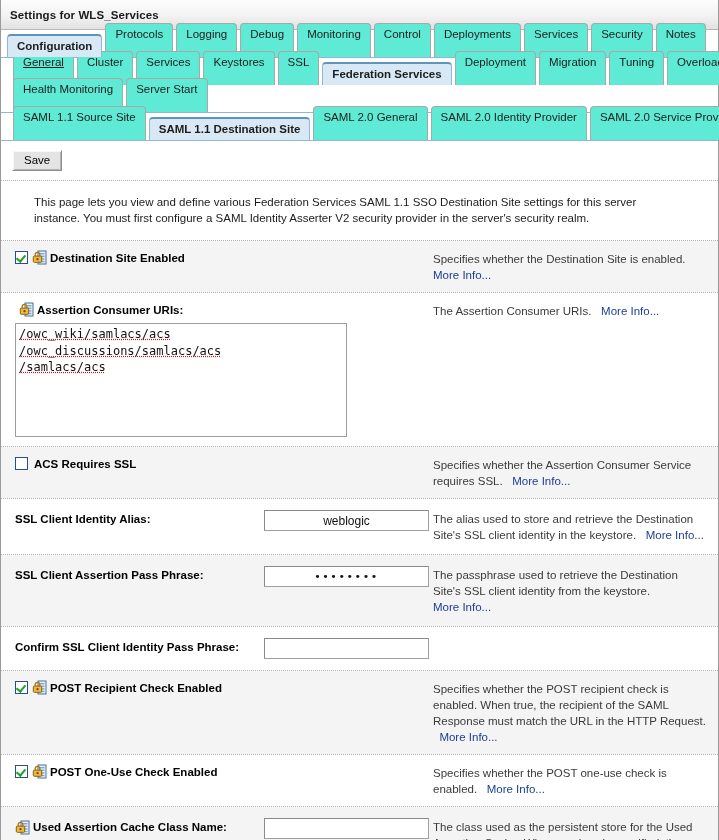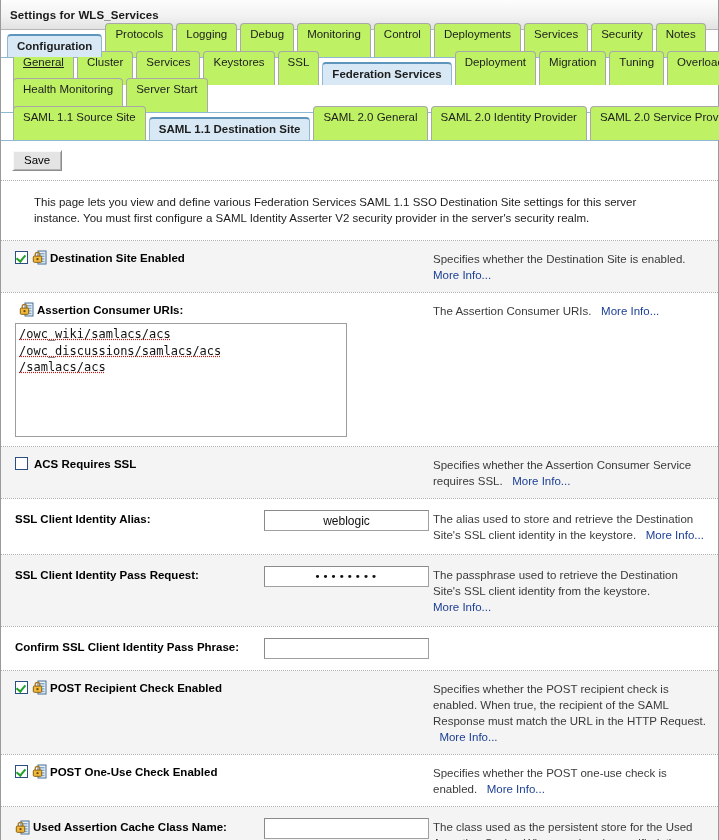--- a/index.html
+++ b/index.html
@@ -61,21 +61,21 @@
   .tabrow.level2 { padding-left: 12px; }
   .tabrow.level3 { padding-left: 12px; }
   .tabrow.level4 { padding-left: 12px; }
 
   .tab {
     box-sizing: border-box;
     height: 34px;
     line-height: 20px;
     padding: 0 9px;
     margin-right: 3px;
-    background: #bef264;
+    background: #5eead4;
     border: 1px solid #a8a8a8;
     border-bottom: none;
     border-radius: 4px 4px 0 0;
     font-size: 11.5px;
     color: #1d1d1d;
     white-space: nowrap;
     cursor: pointer;
     position: relative;
   }
   .tab.selected {
@@ -421,21 +421,21 @@
         &nbsp;
         <a class="more">More Info...</a>
       </div>
     </div>
 
     <div class="sep"></div>
 
     <div class="row alt" style="padding-top:11px;padding-bottom:11px;">
       <div class="row-left">
         <div class="field-wrap">
-          <span class="field-label">SSL Client Identity Pass Request:</span>
+          <span class="field-label">SSL Client Assertion Pass Phrase:</span>
           <input class="input pwd" type="text" value="••••••••" style="">
         </div>
       </div>
       <div class="row-right">
         <span>The passphrase used to retrieve the Destination Site's SSL client identity from the keystore.</span>
         &nbsp;
         <a class="more">More Info...</a>
       </div>
     </div>
 

